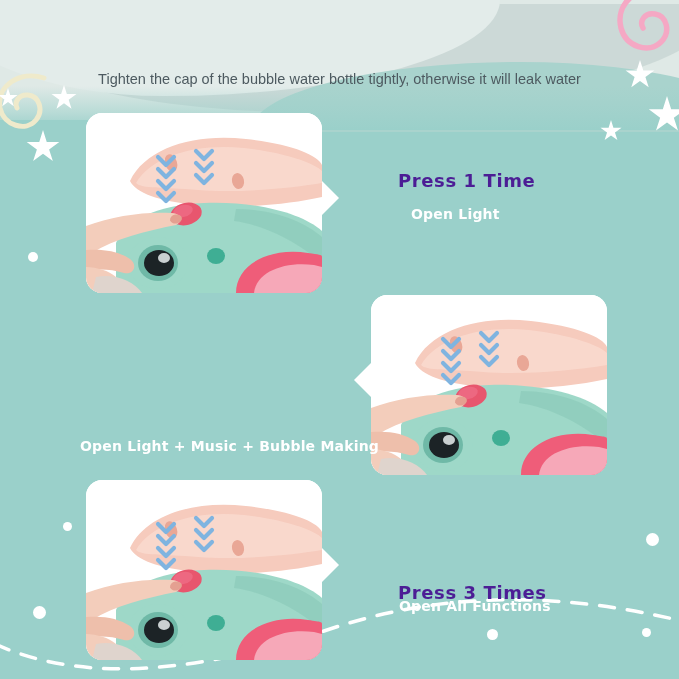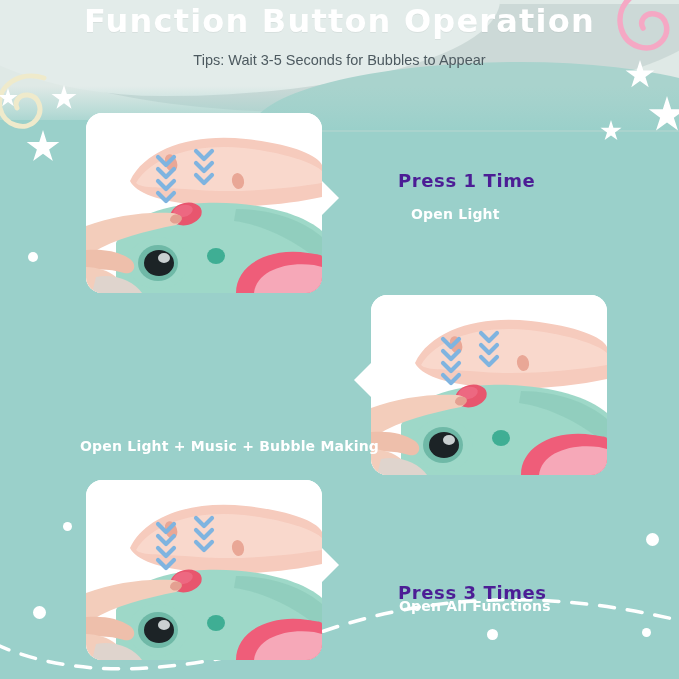--- a/index.html
+++ b/index.html
@@ -154,22 +154,21 @@
   <div class="dot" style="left:63px;top:522px;width:9px;height:9px;"></div>
   <div class="dot" style="left:33px;top:606px;width:13px;height:13px;"></div>
   <div class="dot" style="left:646px;top:533px;width:13px;height:13px;"></div>
   <div class="dot" style="left:642px;top:628px;width:9px;height:9px;"></div>
   <div class="dot" style="left:487px;top:629px;width:11px;height:11px;"></div>
 
   <svg class="dash-line" viewBox="0 0 679 120">
     <path d="M-5 85 C 90 128, 210 110, 330 70 C 450 30, 570 34, 690 64" fill="none" stroke="#ffffff" stroke-width="3.5" stroke-dasharray="15 13" stroke-linecap="round"></path>
   </svg>
 
-  <div class="title">Function Button Operation</div>
-  <div class="tips tips-1">Tips: Wait 3-5 Seconds for Bubbles to Appear</div>
+  <div class="tips tips-2">Tighten the cap of the bubble water bottle tightly, otherwise it will leak water</div>
 
   <div class="panel" style="left:86px;top:113px;width:236px;height:180px;">
     <svg class="photo" viewBox="0 0 236 180" preserveAspectRatio="xMidYMid slice">
       <rect width="236" height="180" fill="#ffffff"></rect>
 
       <path d="M44 68 C 60 34, 110 20, 160 26 C 205 31, 232 42, 236 52 L236 84 C 200 92, 150 96, 110 92 C 72 88, 50 80, 44 68 Z" fill="#f6cbbd"></path>
       <path d="M50 70 C 66 42, 112 30, 158 35 C 200 40, 228 50, 236 58 L236 70 C 200 76, 150 80, 112 77 C 76 74, 56 76, 50 70 Z" fill="#fadbd0" opacity=".8"></path>
       <ellipse cx="85" cy="50" rx="6" ry="9" fill="#e9a796" transform="rotate(-18 85 50)"></ellipse>
       <ellipse cx="152" cy="68" rx="6" ry="8" fill="#e9a796" transform="rotate(-12 152 68)"></ellipse>
 

